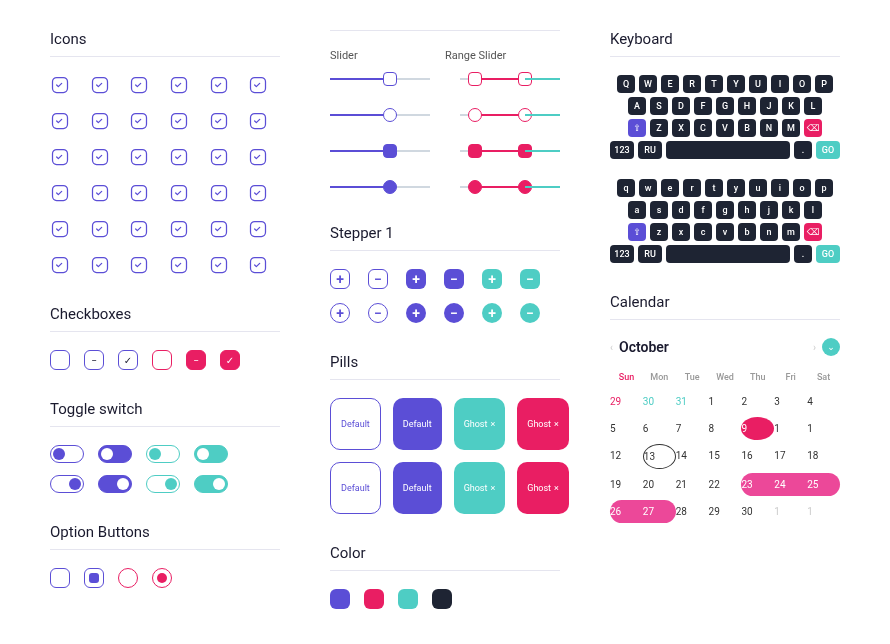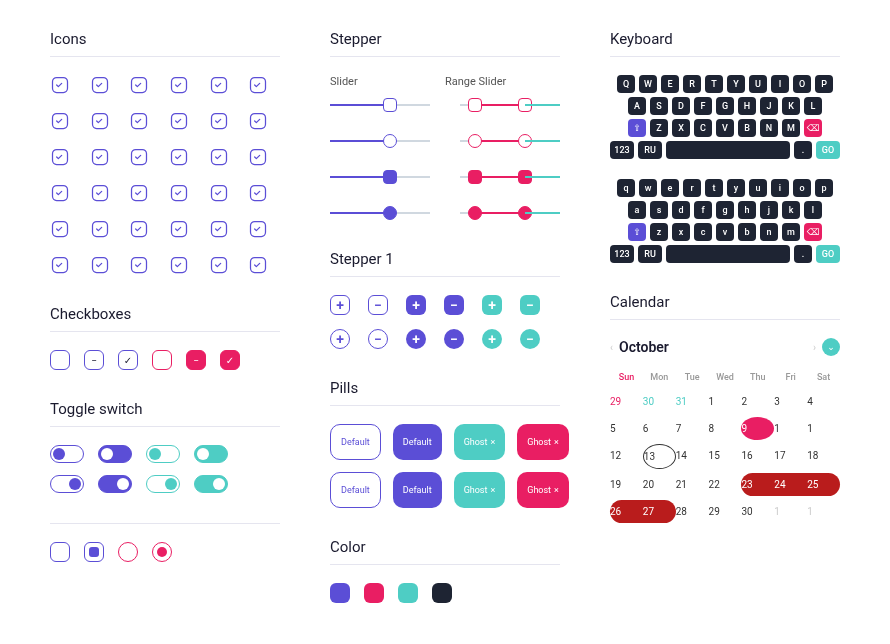--- a/index.html
+++ b/index.html
@@ -36,21 +36,21 @@
 .slider .track{position:absolute;top:6px;left:0;right:0;height:2px;background:#d0d8e0}
 .slider .fill{position:absolute;top:6px;left:0;height:2px}
 .slider .thumb{position:absolute;top:0;width:14px;height:14px;border-radius:6px;background:#fff;border:1.5px solid;transform:translateX(-50%)}
 .slider .thumb.solid{background:currentColor;border-color:currentColor}
 .stepper-row{display:flex;gap:18px;margin-bottom:14px}
 .stepbtn{width:20px;height:20px;border-radius:6px;display:flex;align-items:center;justify-content:center;font-size:14px;font-weight:600;line-height:1}
 .stepbtn.outline{border:1.5px solid #5b4ed6;color:#5b4ed6}
 .stepbtn.purple{background:#5b4ed6;color:#fff}
 .stepbtn.teal{background:#4ecdc4;color:#fff}
 .pill-row{display:flex;gap:12px;margin-bottom:12px}
-.pill{font-size:9px;padding:12px 10px;border-radius:10px;display:inline-flex;align-items:center;gap:3px}
+.pill{font-size:9px;padding:20px 10px;border-radius:10px;display:inline-flex;align-items:center;gap:3px}
 .pill.outline{border:1px solid #5b4ed6;color:#5b4ed6}
 .pill.purple{background:#5b4ed6;color:#fff}
 .pill.teal{background:#4ecdc4;color:#fff}
 .pill.pink{background:#e91e63;color:#fff}
 .color-row{display:flex;gap:14px}
 .swatch{width:20px;height:20px;border-radius:6px}
 .keyboard{display:flex;flex-direction:column;gap:4px;margin-bottom:20px}
 .krow{display:flex;gap:4px;justify-content:center}
 .key{width:18px;height:18px;background:#1e2433;color:#fff;border-radius:4px;display:flex;align-items:center;justify-content:center;font-size:9px;font-weight:500}
 .key.purple{background:#5b4ed6}.key.pink{background:#e91e63}.key.teal{background:#4ecdc4}
@@ -61,21 +61,21 @@
 .cal-dd{width:18px;height:18px;border-radius:50%;background:#4ecdc4;color:#fff;display:flex;align-items:center;justify-content:center;font-size:9px;margin-left:auto}
 .cal-grid{display:grid;grid-template-columns:repeat(7,1fr);gap:4px 0}
 .cal-dow{font-size:9px;color:#999;text-align:center;padding:4px 0;font-weight:500}
 .cal-dow.sun{color:#e91e63}
 .cal-day{font-size:10px;text-align:left;padding:6px 0;position:relative;color:#333}
 .cal-day.other{color:#ccc}
 .cal-day.teal{color:#4ecdc4}
 .cal-day.pink{color:#e91e63}
 .cal-day.sel{background:#e91e63;color:#fff;border-radius:50%}
 .cal-day.circ{border:1px solid #333;border-radius:50%}
-.cal-day.range{background:#b91c1c;color:#fff}
+.cal-day.range{background:#ec4899;color:#fff}
 .cal-day.range.start{border-radius:12px 0 0 12px}
 .cal-day.range.end{border-radius:0 12px 12px 0}
 </style>
 </head>
 <body>
 
 <div class="container">
 
 <div class="col">
   <div class="section">
@@ -341,37 +341,37 @@
       <div class="tog on teal">
             <div class="knob"></div>
           </div>
       <div class="tog on tealfill">
             <div class="knob"></div>
           </div>
     </div>
   </div>
 
   <div class="section">
+    <h2>Option Buttons</h2>
         <hr>
     <div class="opt-row">
       <div class="opt sq"></div>
       <div class="opt sq">
             <div class="dot sq" style="border-radius:3px"></div>
           </div>
       <div class="opt pink"></div>
       <div class="opt pink">
             <div class="dot"></div>
           </div>
     </div>
   </div>
 </div>
 
 <div class="col">
   <div class="section">
-    <h2>Stepper</h2>
         <hr>
     <div class="slider-label">
           <span>Slider</span>
           <span>Range Slider</span>
         </div>
     <div id="slider-rows">
           <div class="slider-row">
             <div class="slider" style="color:#5b4ed6">
               <div class="track"></div>
               <div class="fill" style="width:60%;background:#5b4ed6"></div>

